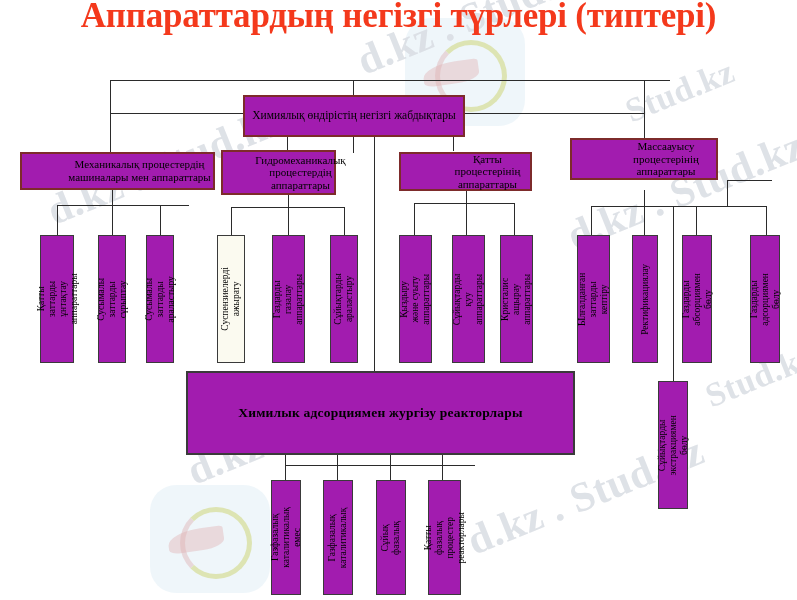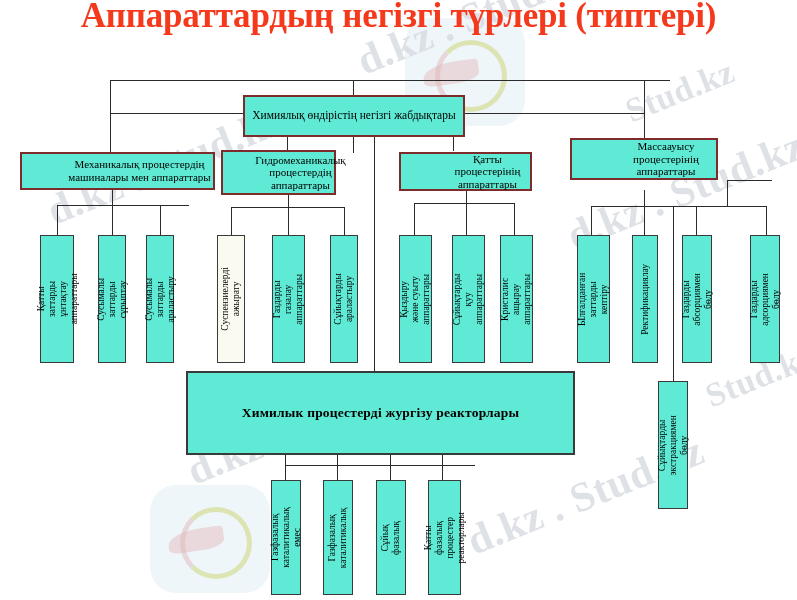--- a/index.html
+++ b/index.html
@@ -56,21 +56,21 @@
     font-family:"Liberation Serif", serif;
     letter-spacing:-0.2px;
     z-index:5;
     white-space:nowrap;
   }
 
   
   .node{
     position:absolute;
     box-sizing:border-box;
-    background:#5eead4;
+    background:#a21caf;
     border:1px solid #3a3a3a;
     display:flex;
     align-items:center;
     justify-content:center;
     text-align:center;
     z-index:3;
     color:#000;
   }
   .node.maroon{border:2px solid #7d2b2b;}
   .node.cream{background:#fbfaf0;}
@@ -226,21 +226,21 @@
     <span class="tx" style="width: 120px; white-space: normal; text-align: center;">Газдарды абсорциямен бөлу</span>
   </div>
   <div class="node vnode t-leaf" style="left:750px;top:235px;width:30px;height:128px;">
     <span class="tx" style="width: 120px; white-space: normal; text-align: center;">Газдарды адсорциямен бөлу</span>
   </div>
   <div class="node vnode t-leaf" style="left:658px;top:381px;width:30px;height:128px;">
     <span class="tx" style="width: 120px; white-space: normal; text-align: center;">Сұйықтарды экстракциямен бөлу</span>
   </div>
 
   <div class="node t-react" style="left:186px;top:371px;width:389px;height:84px;border:2px solid #3a3a3a;">
-    <span class="tx">Химилык процестерді жургізу реакторлары</span>
+    <span class="tx">Химилык адсорциямен жургізу реакторлары</span>
   </div>
 
   <div class="node vnode t-leaf" style="left:271px;top:480px;width:30px;height:115px;">
     <span class="tx" style="width: 107px; white-space: normal; text-align: center;">Газфазалық каталитикалық емес</span>
   </div>
   <div class="node vnode t-leaf" style="left:323px;top:480px;width:30px;height:115px;">
     <span class="tx" style="width: 107px; white-space: normal; text-align: center;">Газфазалық каталитикалық</span>
   </div>
   <div class="node vnode t-leaf" style="left:376px;top:480px;width:30px;height:115px;">
     <span class="tx" style="width: 107px; white-space: normal; text-align: center;">Сұйық фазалық</span>

